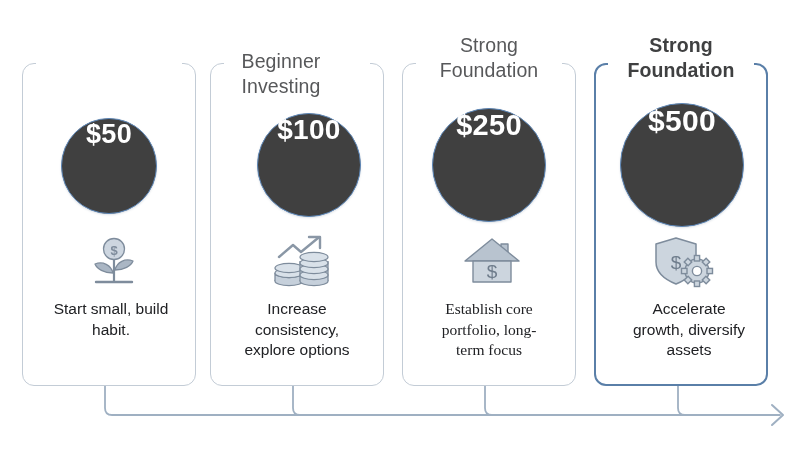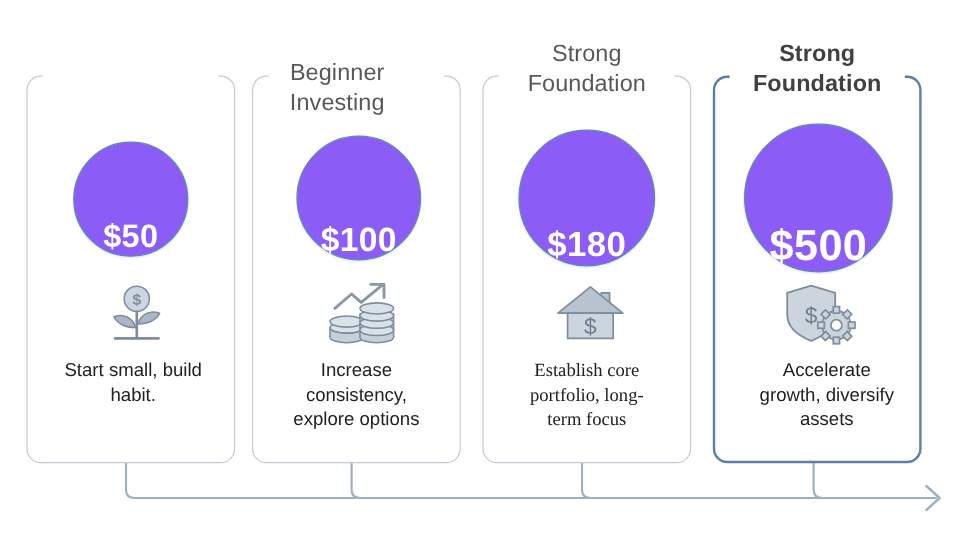--- a/index.html
+++ b/index.html
@@ -38,24 +38,24 @@
     line-height:25px;
     letter-spacing:.1px;
     white-space:pre-line;
   }
   .card-title.bold{ color:#3f4041; font-weight:bold; }
 
   
   .coin{
     position:absolute;
     border-radius:50%;
-    background:#8b5cf6;
+    background:#404040;
     border:1.6px solid #5d87b8;
     box-sizing:border-box;
-    display:flex;align-items:flex-end;justify-content:center;
+    display:flex;align-items:flex-start;justify-content:center;
     box-shadow:0 1px 2px rgba(80,100,130,.18);
   }
   .coin span{
     color:#ffffff;
     font-weight:bold;
     letter-spacing:.3px;
   }
 
   
   .icon-wrap{position:absolute;display:flex;align-items:center;justify-content:center;}
@@ -116,21 +116,21 @@
   </div>
 
   <div class="card-desc" style="left:28px;top:299px;width:166px;">Start small, build
 habit.</div>
 
   <div class="card plain" style="left:210px;top:63px;width:174px;height:323px;"></div>
   <div class="title-notch" style="left:224px;top:56px;width:146px;"></div>
   <div class="card-title" style="left:194px;top:33px;width:174px;margin-top:16px;">Beginner
 Investing</div>
 
-  <div class="coin" style="left:247px;top:113px;width:104px;height:104px;">
+  <div class="coin" style="left:257px;top:113px;width:104px;height:104px;">
     <span style="font-size:28px;">$100</span>
   </div>
 
   <div class="icon-wrap" style="left:270px;top:234px;width:64px;height:54px;">
     <svg viewBox="0 0 64 54" width="64" height="54" xmlns="http://www.w3.org/2000/svg">
       <g stroke="#7e8c9c" stroke-width="1.3" fill="#c6d0db">
 
         <ellipse cx="19" cy="47" rx="14" ry="4.6"></ellipse>
         <path d="M5 47 L5 39 A14 4.6 0 0 0 33 39 L33 47" fill="#c6d0db"></path>
         <ellipse cx="19" cy="39" rx="14" ry="4.6" fill="#d9e1e9"></ellipse>
@@ -154,21 +154,21 @@
   <div class="card-desc" style="left:214px;top:299px;width:166px;">Increase
 consistency,
 explore options</div>
 
   <div class="card plain" style="left:402px;top:63px;width:174px;height:323px;"></div>
   <div class="title-notch" style="left:416px;top:56px;width:146px;"></div>
   <div class="card-title" style="left:402px;top:33px;width:174px;">Strong
 Foundation</div>
 
   <div class="coin" style="left:432px;top:108px;width:114px;height:114px;">
-    <span style="font-size:29px;">$180</span>
+    <span style="font-size:29px;">$250</span>
   </div>
 
   <div class="icon-wrap" style="left:461px;top:234px;width:62px;height:54px;">
     <svg viewBox="0 0 62 54" width="62" height="54" xmlns="http://www.w3.org/2000/svg">
       <g stroke="#7e8c9c" stroke-width="1.4" stroke-linejoin="round">
 
         <rect x="40" y="10" width="7" height="14" fill="#b8c3cf"></rect>
 
         <path d="M4 27 L31 5 L58 27 Z" fill="#b8c3cf"></path>
 
@@ -181,21 +181,21 @@
   <div class="card-desc" style="left:406px;top:299px;width:166px;font-family:Liberation Serif, serif;">Establish core
 portfolio, long-
 term focus</div>
 
   <div class="card highlight" style="left:594px;top:63px;width:174px;height:323px;"></div>
   <div class="title-notch" style="left:608px;top:55px;width:146px;height:18px;"></div>
   <div class="card-title bold" style="left:594px;top:33px;width:174px;">Strong
 Foundation</div>
 
   <div class="coin" style="left:620px;top:103px;width:124px;height:124px;">
-    <span style="font-size:36px;">$500</span>
+    <span style="font-size:30px;">$500</span>
   </div>
 
   <div class="icon-wrap" style="left:652px;top:234px;width:64px;height:54px;">
     <svg viewBox="0 0 64 54" width="64" height="54" xmlns="http://www.w3.org/2000/svg">
 
       <path d="M24 4 L44 10 L44 28 C44 40 34 46 24 50 C14 46 4 40 4 28 L4 10 Z" fill="#ccd5de" stroke="#7e8c9c" stroke-width="1.5" stroke-linejoin="round"></path>
       <text x="24" y="35" font-family="Liberation Sans, sans-serif" font-size="19" fill="#6f7d8c" text-anchor="middle">$</text>
 
       <g transform="translate(45,37)">
         <circle r="12" fill="#ccd5de" stroke="#7e8c9c" stroke-width="1.4"></circle>

